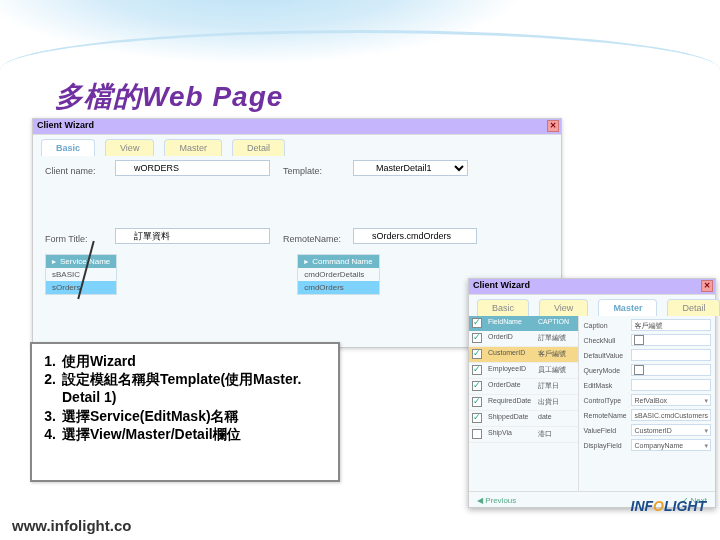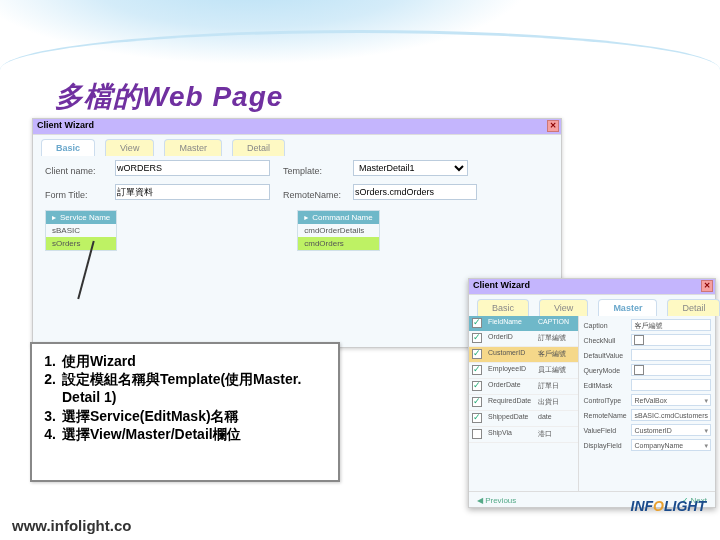--- a/index.html
+++ b/index.html
@@ -8,29 +8,29 @@
 .bg-curve{position:absolute;top:30px;left:0;right:0;height:80px;border-top:3px solid #c4e4f5;border-radius:50% 50% 0 0;z-index:0}
 .slide-title{position:absolute;top:78px;left:55px;font-size:28px;font-weight:bold;font-style:italic;color:#7030a0;z-index:2;letter-spacing:1px}
 .wizard1{position:absolute;top:118px;left:32px;width:530px;height:230px;background:#f4f9fc;border:1px solid #ccc;z-index:3;box-shadow:0 1px 4px rgba(0,0,0,.2)}
 .wiz-titlebar{height:16px;background:#c4b5fd;border-bottom:1px solid #ddd;font-size:9px;padding:1px 4px;position:relative;font-weight:bold}
 .close-x{position:absolute;right:2px;top:1px;width:12px;height:12px;background:#f5a0a0;border:1px solid #c77;color:#800;font-size:8px;text-align:center;line-height:10px;cursor:pointer}
 .tabs{display:flex;padding:4px 8px 0;gap:10px;background:#f4f9fc}
 .tab{padding:3px 14px;font-size:9px;background:#fef9c3;border:1px solid #cde;border-bottom:none;color:#888;border-radius:4px 4px 0 0}
 .tab.active{background:#fff;color:#6ba8cc;font-weight:bold}
 .form-row{display:flex;align-items:flex-end;padding:4px 12px;font-size:9px;color:#555}
 .form-row label{width:70px}
-.form-row input,.form-row select{height:16px;border:1px solid #bcd;padding:0 1px;font-size:9px;background:#fff}
+.form-row input,.form-row select{height:16px;border:1px solid #bcd;padding:0 18px;font-size:9px;background:#fff}
 .form-row input{width:155px}
 .form-row .second-label{width:70px;margin-left:13px}
 .form-row select{width:115px}
 .grids-row{display:flex;gap:180px;padding:6px 12px}
 .mini-grid{font-size:8px;border:1px solid #d0e0e8}
 .mini-grid .gh{background:#6fb8c9;color:#fff;padding:2px 6px;font-size:8px;display:flex}
 .mini-grid .gr{padding:2px 6px;color:#555}
-.mini-grid .gr.alt{background:#bef264}
+.mini-grid .gr.alt{background:#7dd3fc}
 .indicator-line{position:absolute;top:240px;left:85px;width:2px;height:60px;background:#333;transform:rotate(15deg);z-index:4}
 .wizard2{position:absolute;top:278px;left:468px;width:248px;height:230px;background:#f4f9fc;border:1px solid #ccc;z-index:5;box-shadow:0 2px 6px rgba(0,0,0,.3)}
 .w2body{display:flex;height:175px}
 .w2left{width:135px;border-right:1px solid #ddd;overflow:hidden}
 .w2grid .ghead{display:flex;background:#6fb8c9;color:#fff;font-size:7px}
 .w2grid .ghead div{padding:2px 3px}
 .w2grid .gh-ck{width:16px}
 .w2grid .gh-fn{width:50px}
 .w2grid .gh-cap{flex:1}
 .w2grid .grow{display:flex;font-size:7px;border-bottom:1px solid #eee}
@@ -79,21 +79,21 @@
   <div class="form-row">
     <label>Client name:</label>
     <input value="wORDERS" style="">
     <label class="second-label">Template:</label>
     <select><option>MasterDetail1</option></select>
   </div>
   <div class="form-row">
     <label>Form Title:</label>
     <input value="訂單資料" style="">
     <label class="second-label">RemoteName:</label>
-    <input style="width: 124px;" value="sOrders.cmdOrders">
+    <input style="width: 124px; margin-top: 44px;" value="sOrders.cmdOrders">
   </div>
   <div class="grids-row">
     <div class="mini-grid">
       <div class="gh">
           <span style="width:8px">▸</span>
           <span>Service Name</span>
         </div>
       <div class="gr">sBASIC</div>
       <div class="gr alt">sOrders</div>
     </div>

